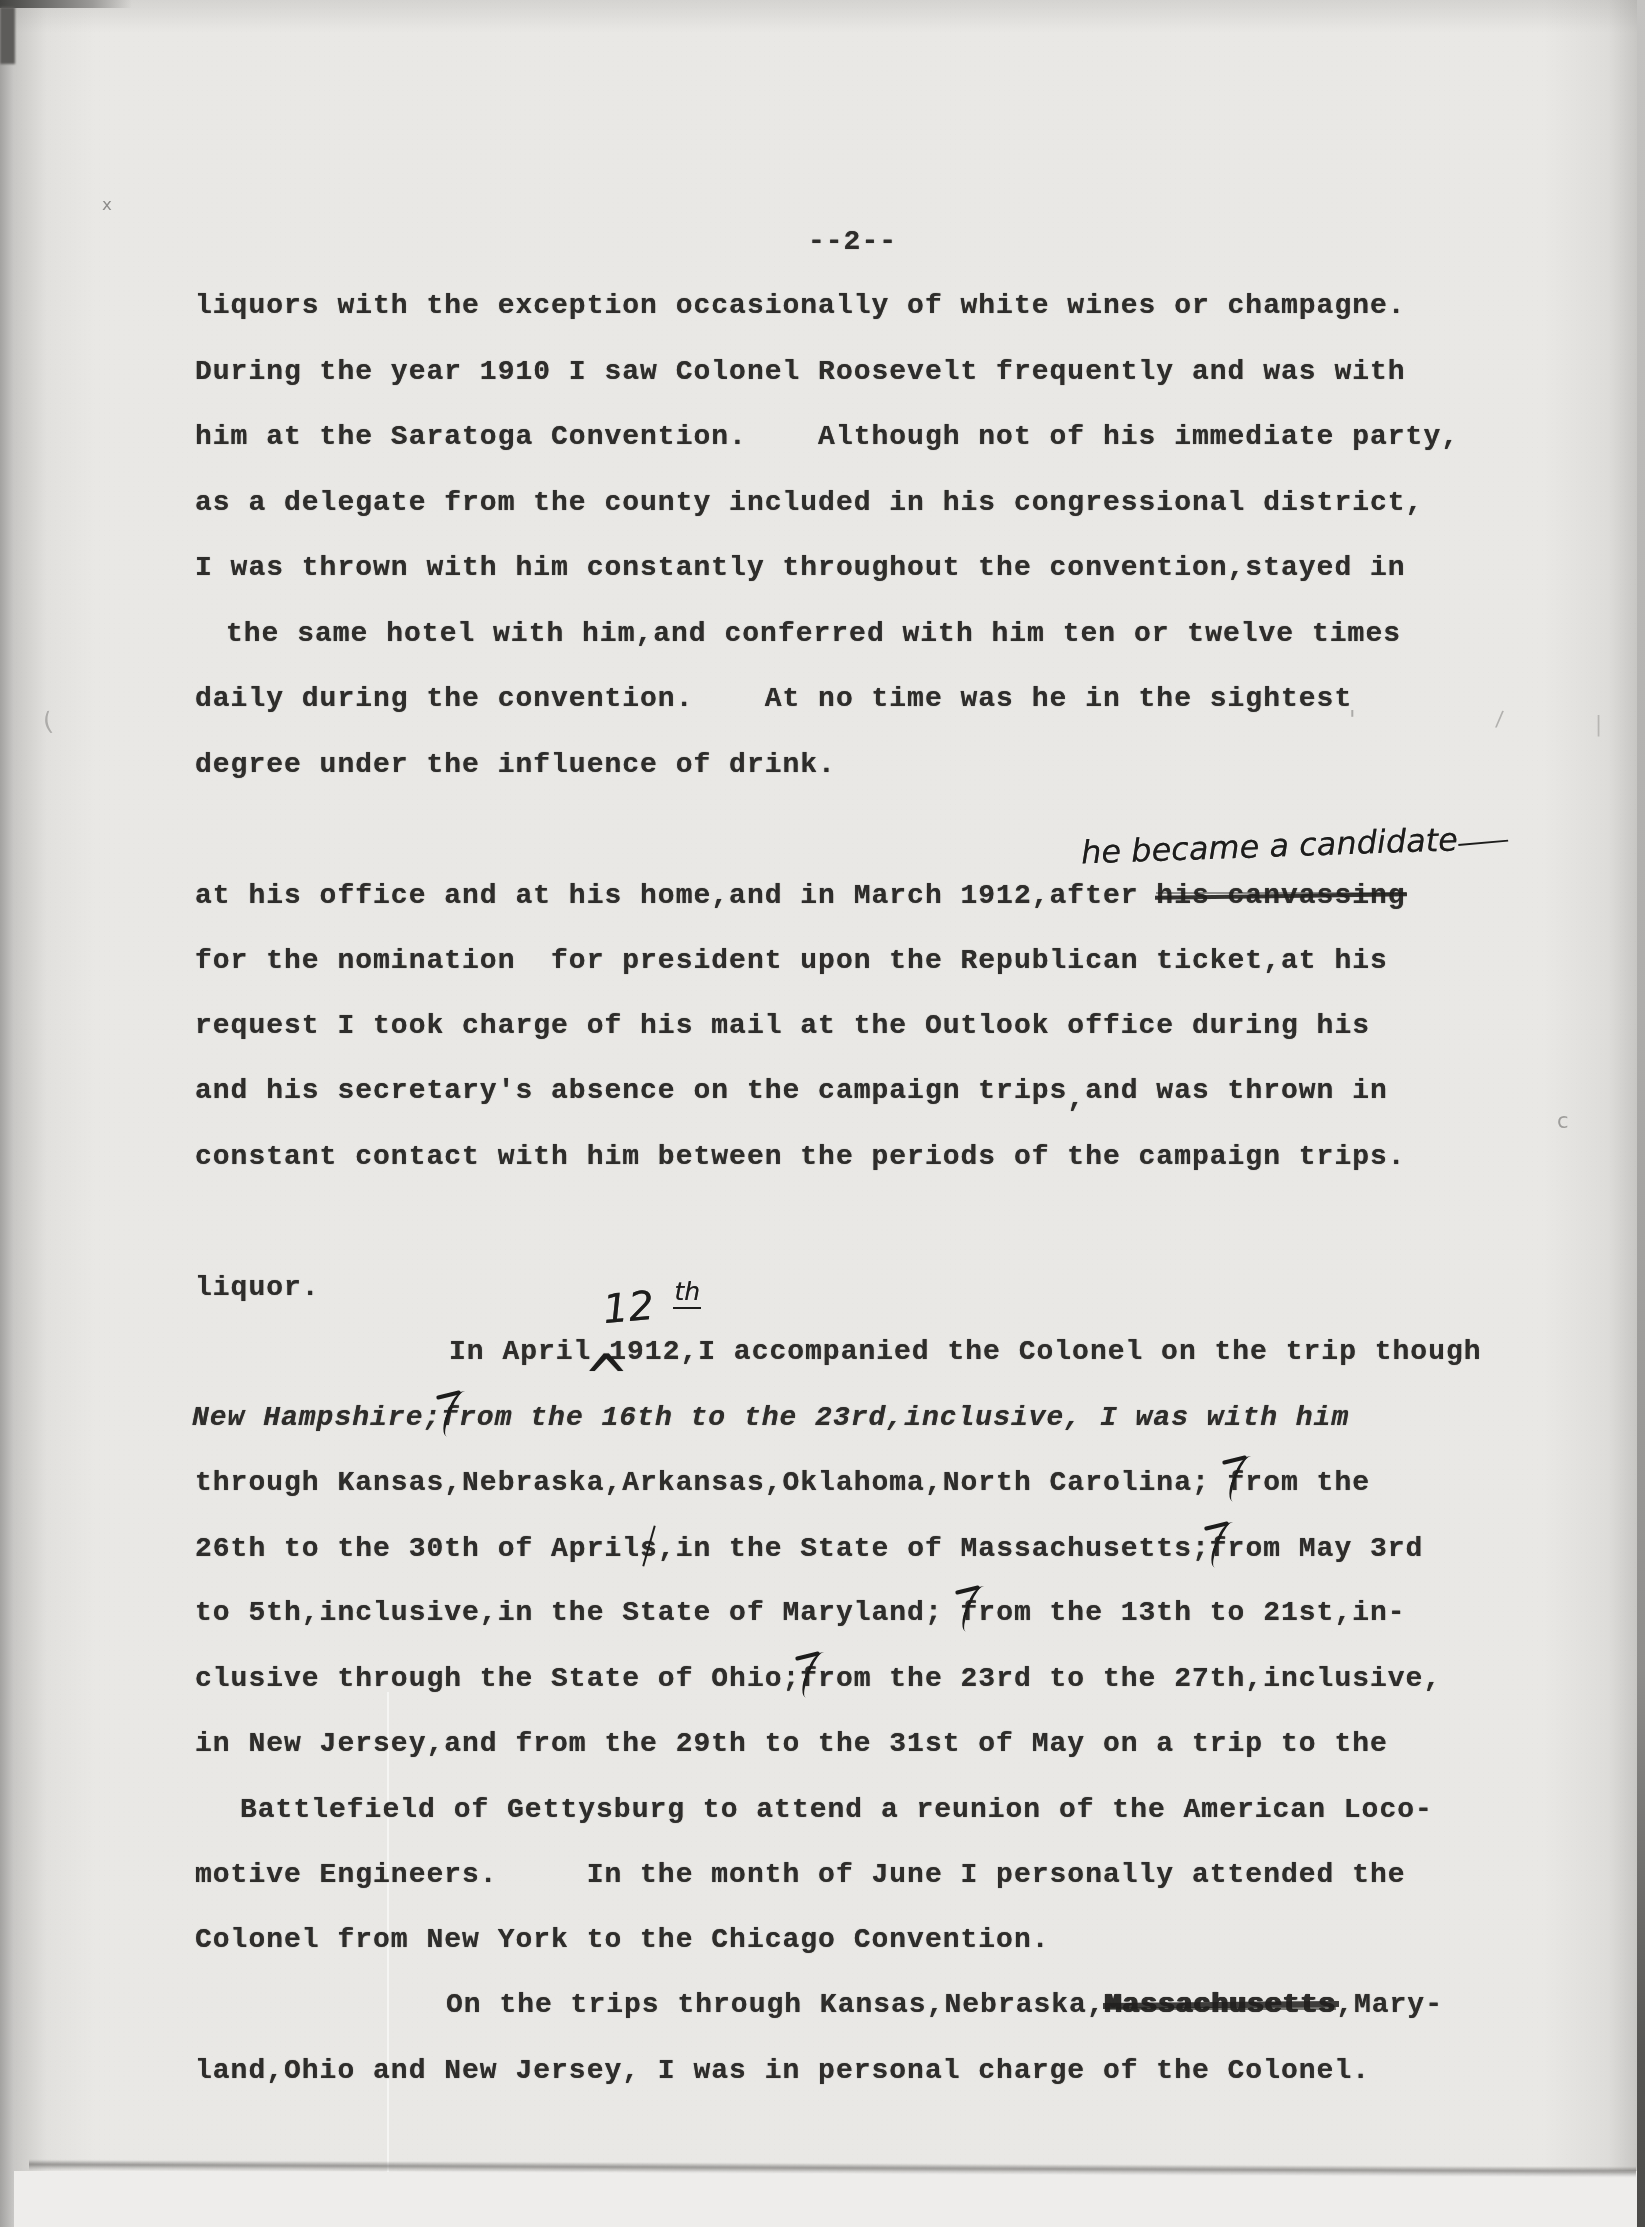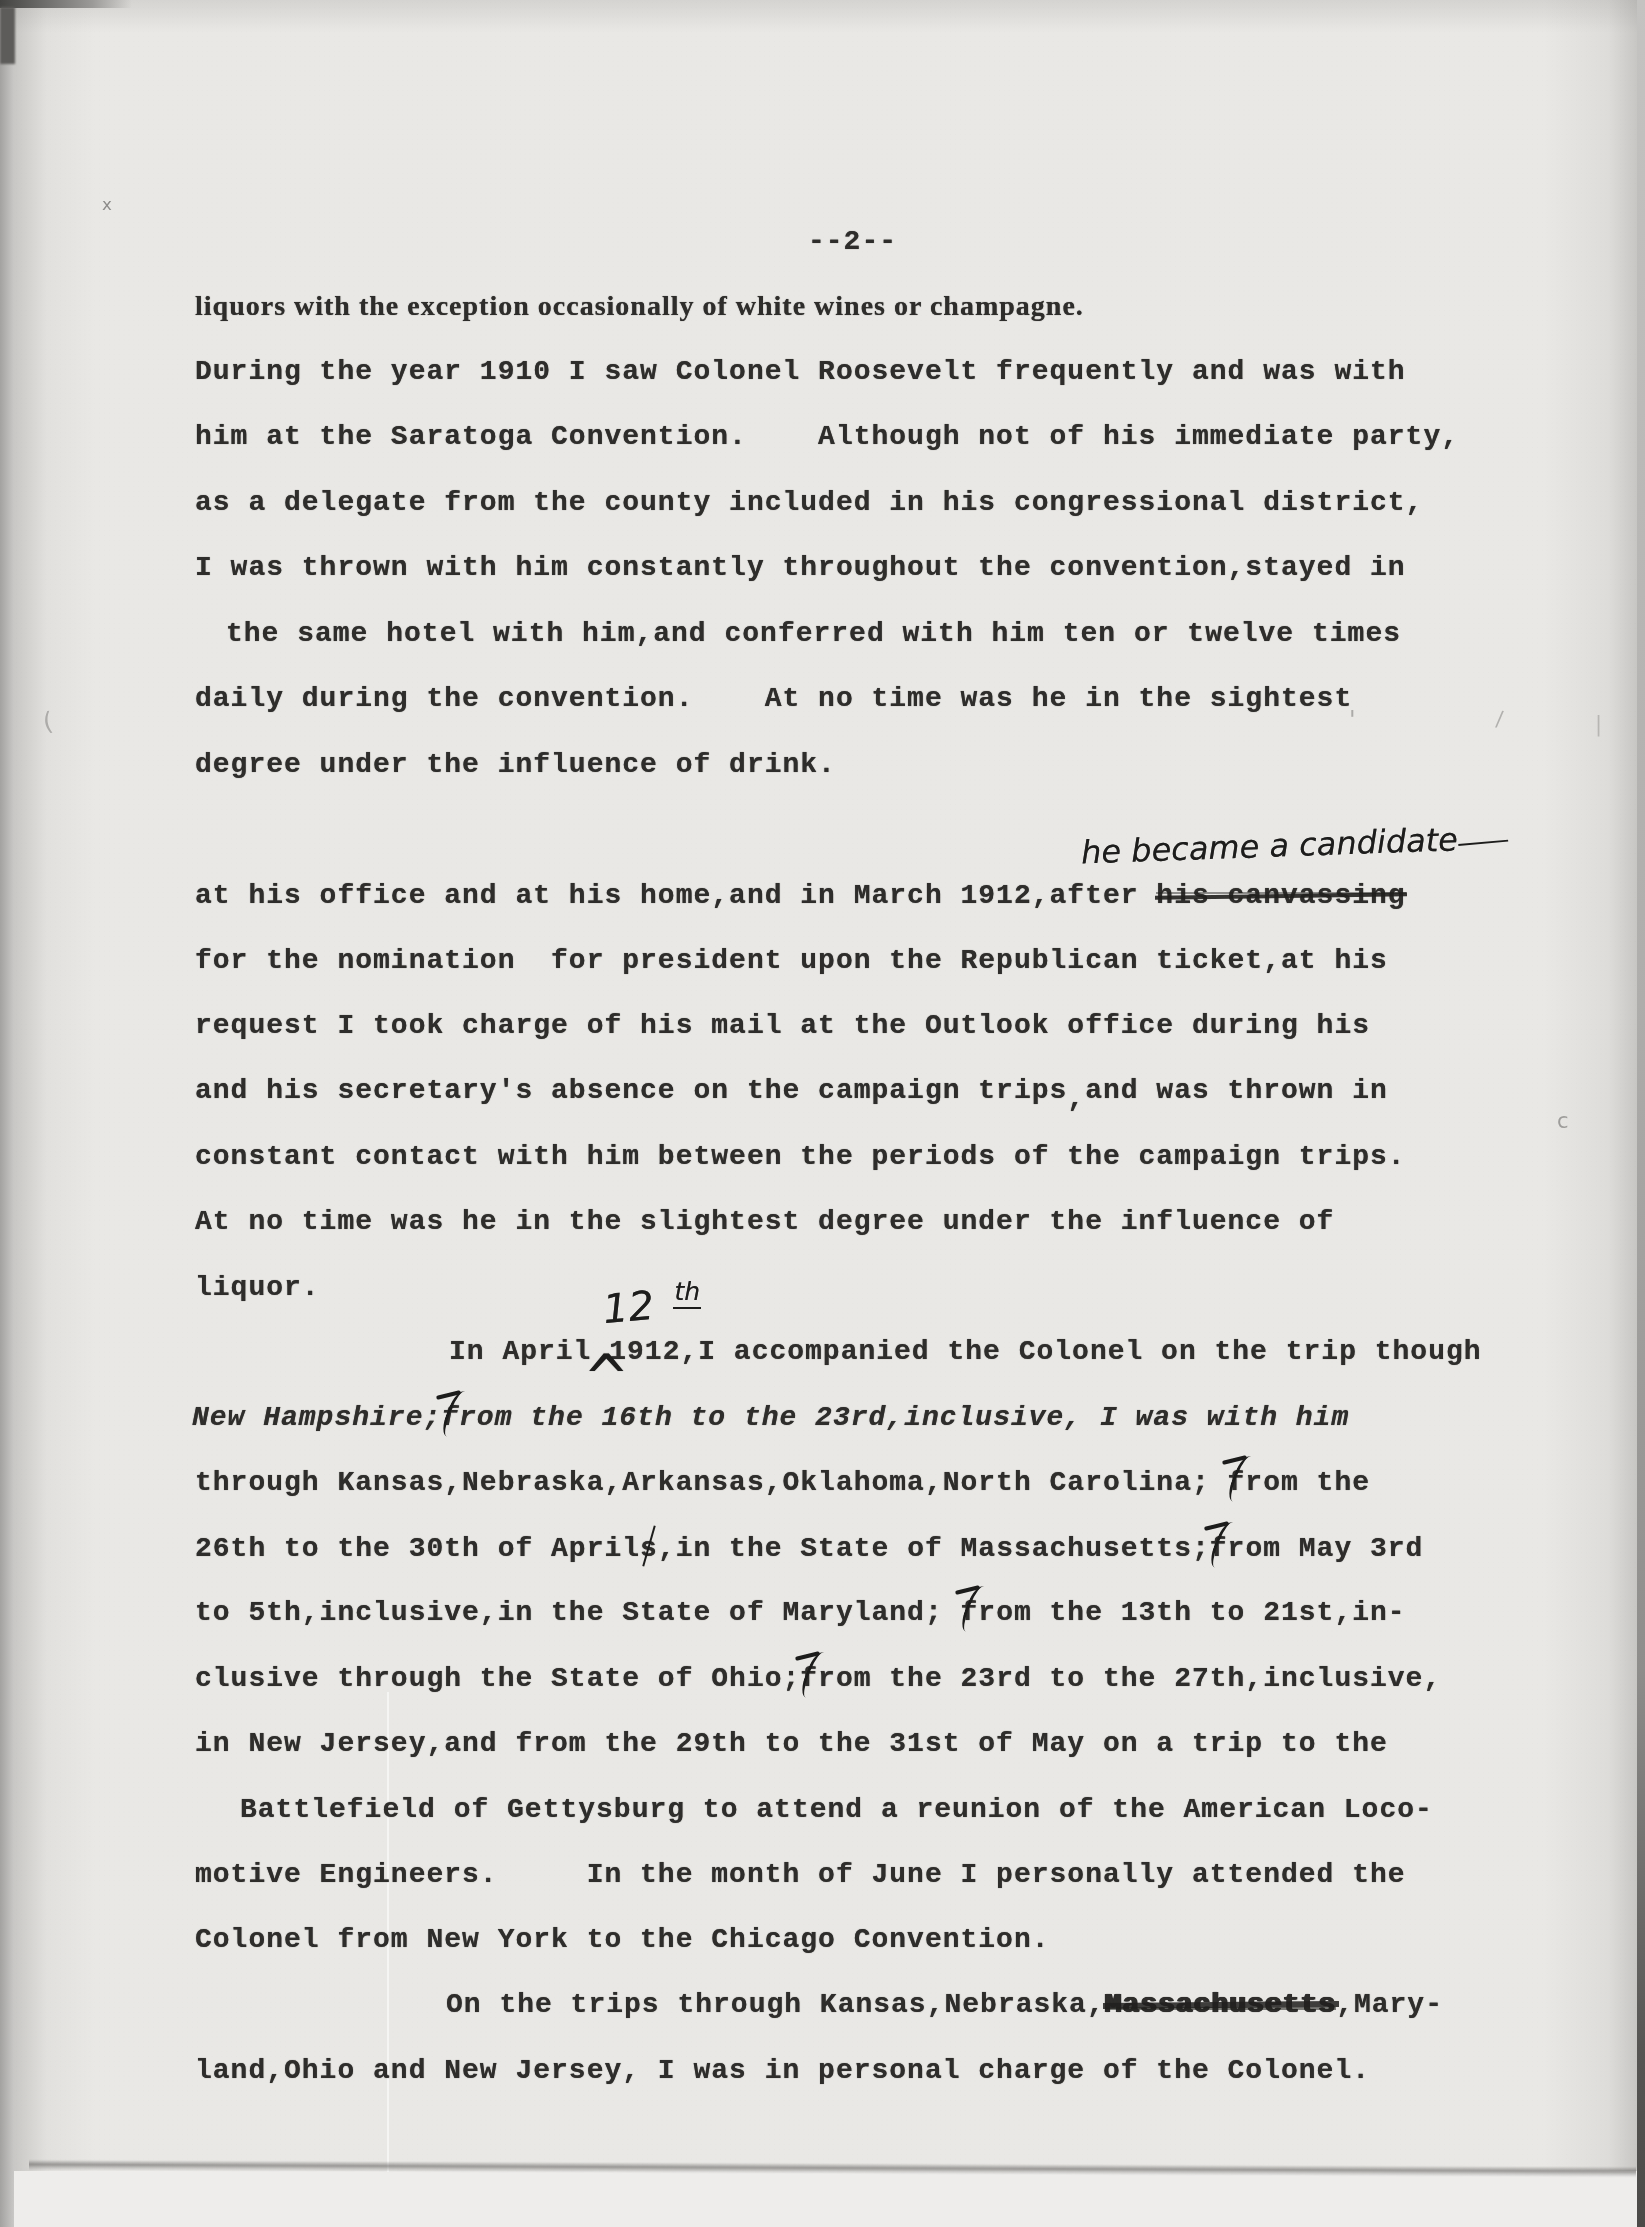--- a/index.html
+++ b/index.html
@@ -133,35 +133,34 @@
   <div class="paper"></div>
   <div class="left-strip"></div>
   <div class="right-strip"></div>
   <div class="top-sliver"></div>
   <div class="corner-mark"></div>
   <div class="crease"></div>
   <div class="bottom-edge-line"></div>
 
   <div class="line header-num">--2--</div>
 
-  <div class="line" style="left:195px; top:292px;font-family:Liberation Serif, serif;">liquors with the exception occasionally of white wines or champagne.</div>
+  <div class="line" style="left:195px; top:292px;">liquors with the exception occasionally of white wines or champagne.</div>
   <div class="line" style="left:195px; top:358px;">During the year 1910 I saw Colonel Roosevelt frequently and was with</div>
   <div class="line" style="left:195px; top:489px;">as a delegate from the county included in his congressional district,</div>
   <div class="line" style="left:195px; top:423px;">him at the Saratoga Convention.    Although not of his immediate party,</div>
   <div class="line" style="left:195px; top:554px;">I was thrown with him constantly throughout the convention,stayed in</div>
   <div class="line" style="left:195px; top:620px;margin-left:31px;">the same hotel with him,and conferred with him ten or twelve times</div>
   <div class="line" style="left:195px; top:685px;">daily during the convention.    At no time was he in the sightest</div>
   <div class="line" style="left:195px; top:751px;">degree under the influence of drink.</div>
 
   <div class="line" style="left:195px; top:882px;"><span>at his office and at his home,and in March 1912,after </span><span class="struck">his canvassing</span></div>
   <div class="line" style="left:195px; top:947px;">for the nomination  for president upon the Republican ticket,at his</div>
   <div class="line" style="left:195px; top:1012px;">request I took charge of his mail at the Outlook office during his</div>
   <div class="line" style="left:195px; top:1077px;"><span>and his secretary's absence on the campaign trips</span><span class="sub-comma">,</span><span>and was thrown in</span></div>
   <div class="line" style="left:195px; top:1143px;text-align:center;">constant contact with him between the periods of the campaign trips.</div>
-  <div class="line" style="left:195px; top:1208px;">At no time was he in the slightest degree under the influence of</div>
   <div class="line" style="left:195px; top:1274px;">liquor.</div>
 
   <div class="line" style="left:449px; top:1338px;"><span>In April</span><span> 1912,I accompanied the Colonel on the trip though</span></div>
   <div class="line" style="left:192px; top:1404px;font-style:italic;"><span>New Hampshire;</span><span class="fcorr">from</span><span> the 16th to the 23rd,inclusive, I was with him</span></div>
   <div class="line" style="left:195px; top:1469px;"><span>through Kansas,Nebraska,Arkansas,Oklahoma,North Carolina; </span><span class="fcorr">from</span><span> the</span></div>
   <div class="line" style="left:195px; top:1535px;"><span>26th to the 30th of April</span><span class="slashed">s</span><span>,in the State of Massachusetts;</span><span class="fcorr">from</span><span> May 3rd</span></div>
   <div class="line" style="left:195px; top:1599px;"><span>to 5th,inclusive,in the State of Maryland; </span><span class="fcorr">from</span><span> the 13th to 21st,in-</span></div>
   <div class="line" style="left:195px; top:1665px;"><span>clusive through the State of Ohio;</span><span class="fcorr">from</span><span> the 23rd to the 27th,inclusive,</span></div>
   <div class="line" style="left:195px; top:1730px;">in New Jersey,and from the 29th to the 31st of May on a trip to the</div>
   <div class="line" style="left:195px; top:1796px;margin-left:45px;">Battlefield of Gettysburg to attend a reunion of the American Loco-</div>

